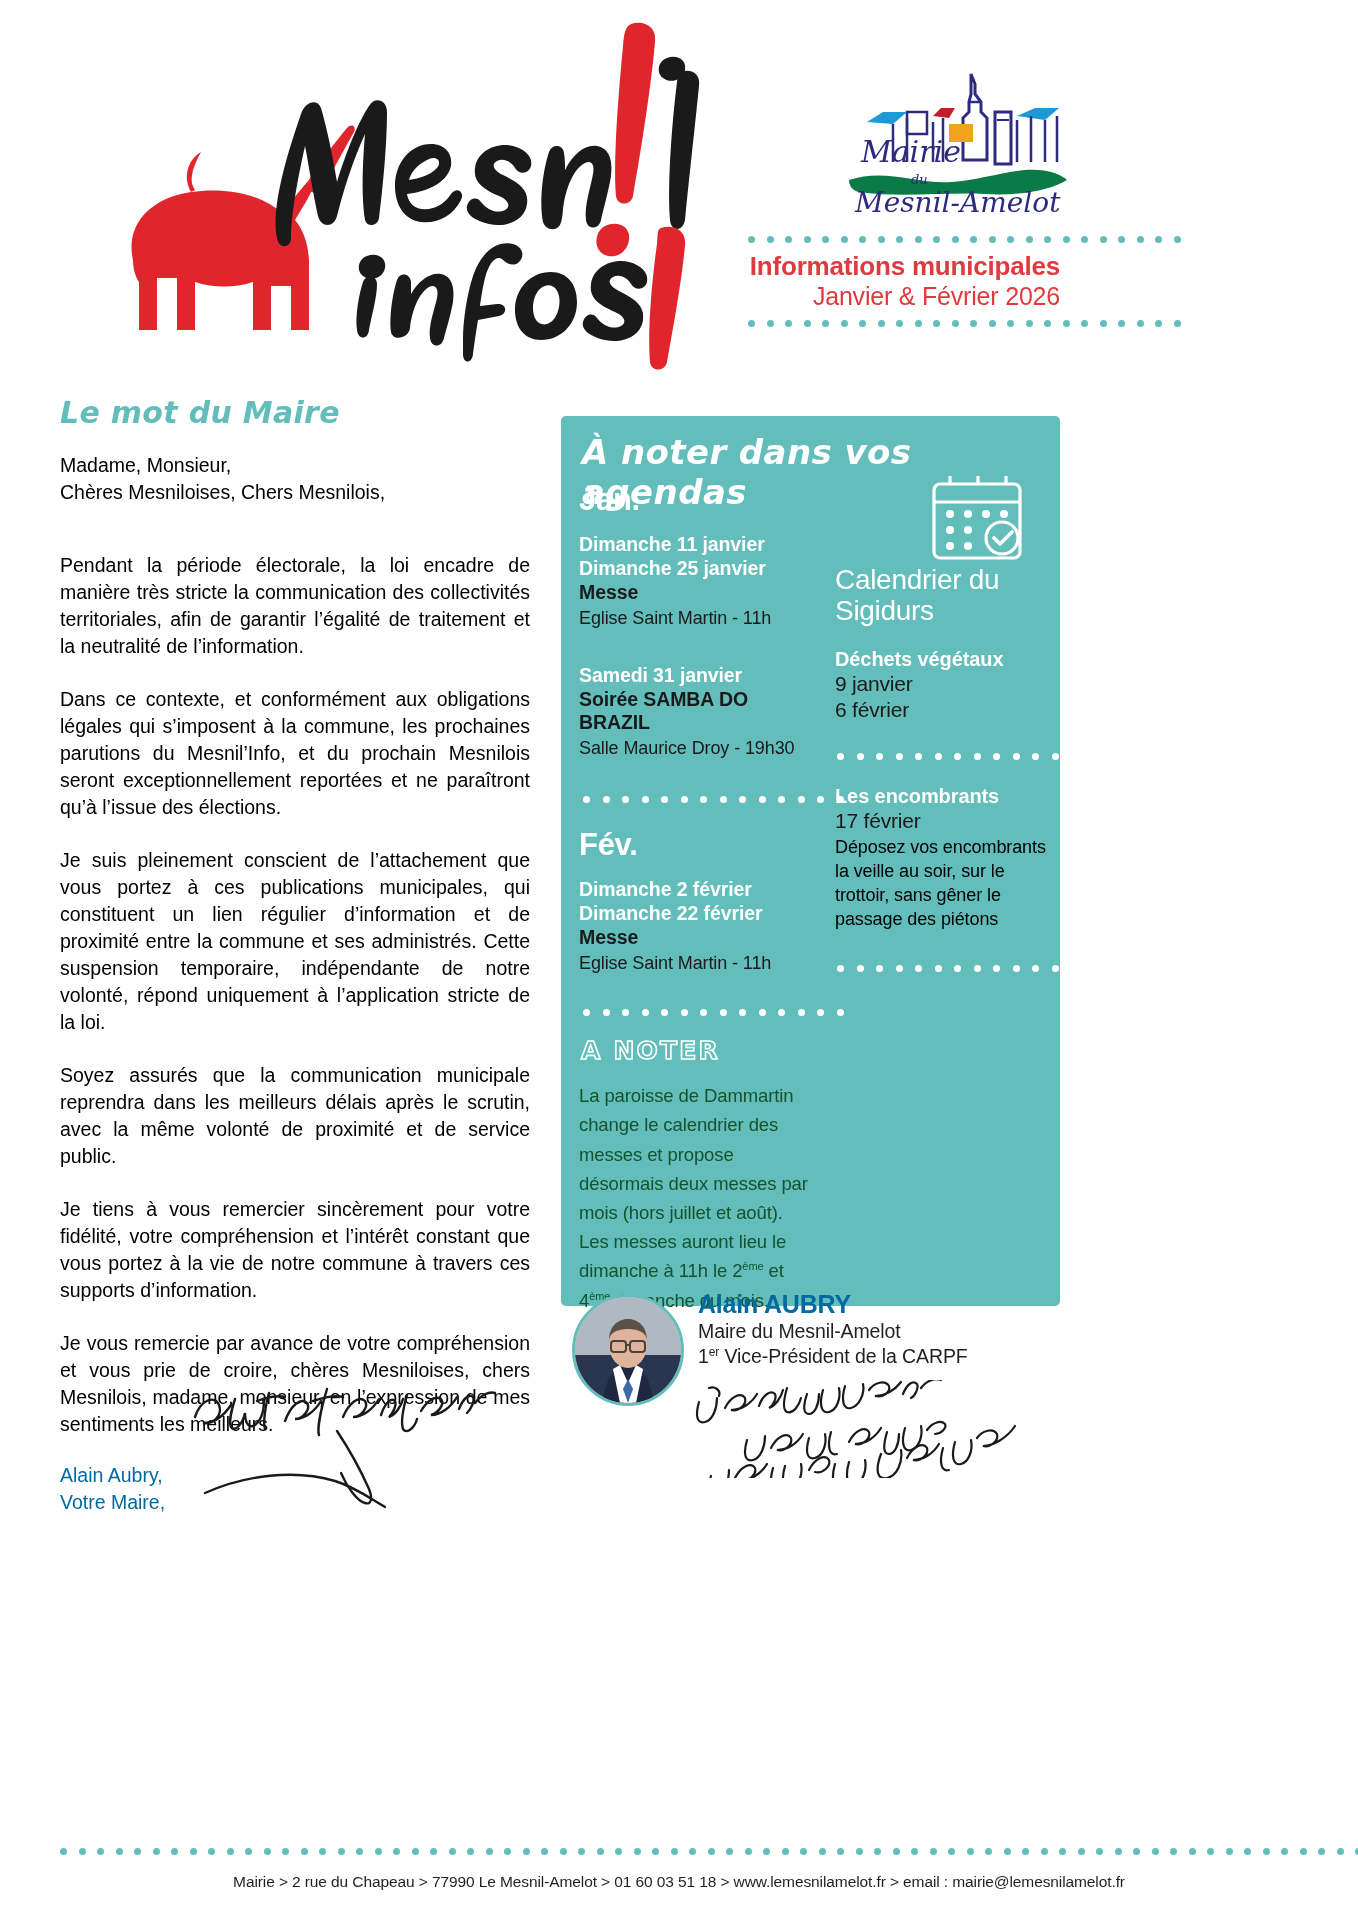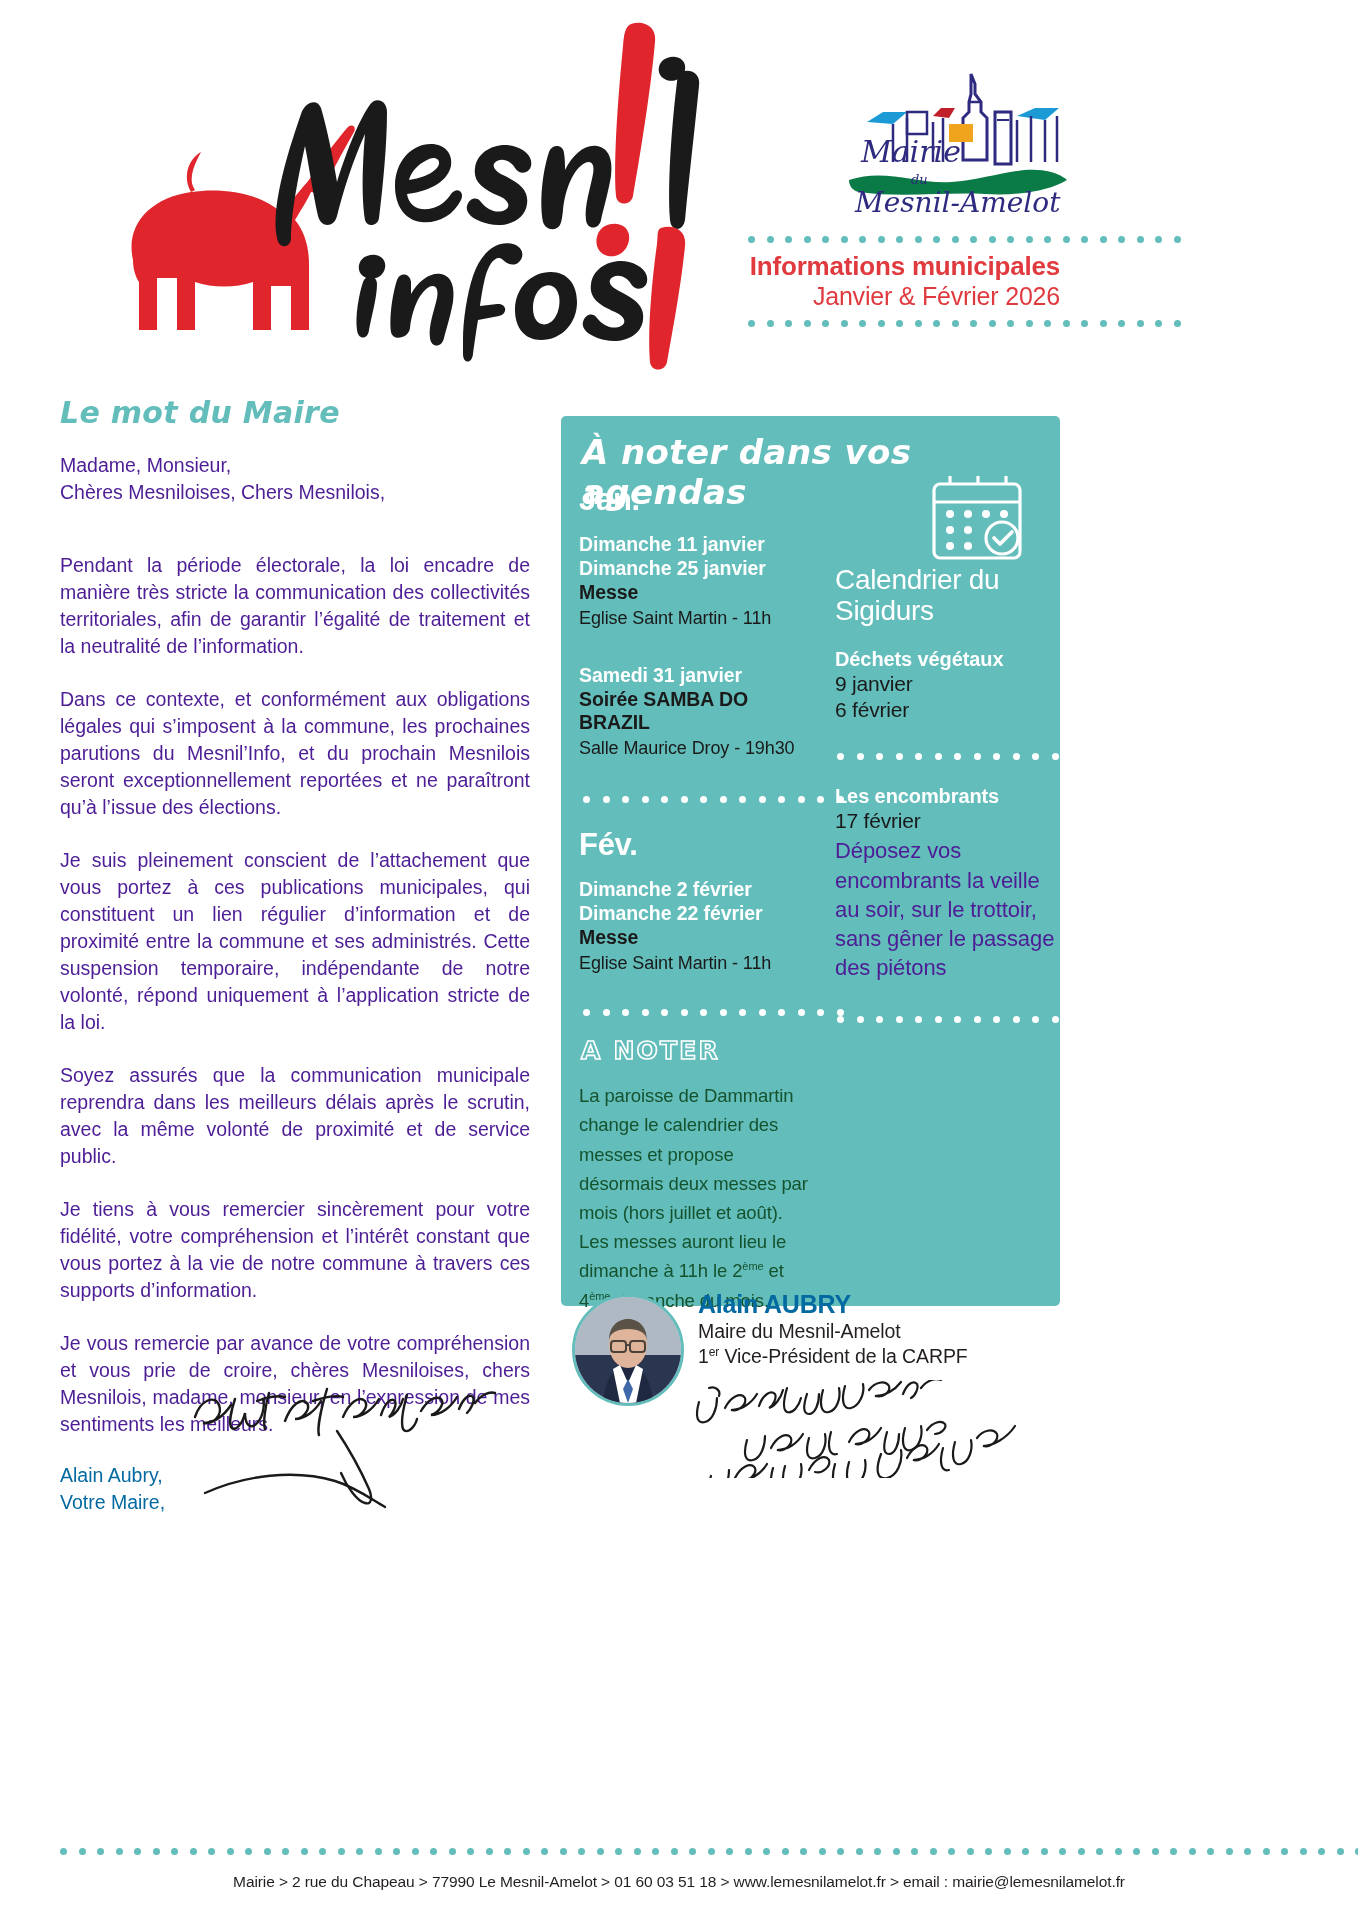--- a/index.html
+++ b/index.html
@@ -37,21 +37,21 @@
 
   
   .mot-col{position:absolute;left:60px;top:395px;width:470px;}
   .mot-title{
     font-family:"DejaVu Sans", sans-serif;
     font-size:30px;font-weight:700;font-style:italic;color:#63bdbb;
     letter-spacing:0.3px;margin-bottom:22px;
   }
   .mot-col p{
     font-size:19.5px;line-height:1.385;margin:0 0 26px 0;
-    text-align:justify;color:#4c1d95;font-weight:300;
+    text-align:justify;color:#000000;font-weight:300;
   }
   .mot-col p.salutation{text-align:left;margin-bottom:46px;}
   .mot-col p.tight{margin-bottom:24px;}
   .sign-name{
     font-size:19.5px;line-height:1.385;color:#0369a1;font-weight:300;
     margin-top:4px;
   }
 
   .signature-scribble{position:absolute;left:185px;top:1375px;width:330px;height:140px;}
 
@@ -107,21 +107,21 @@
   }
   .sub-head{
     font-size:20px;font-weight:700;color:#ffffff;line-height:1.2;
     letter-spacing:-0.1px;
   }
   .big-date{
     font-size:21px;font-weight:400;color:#1a1a1a;line-height:1.25;
     letter-spacing:-0.2px;
   }
   .note-body{
-    font-size:22px;font-weight:300;color:#4c1d95;line-height:1.32;
+    font-size:18px;font-weight:300;color:#000000;line-height:1.32;
     letter-spacing:-0.1px;margin-top:2px;
   }
 
   .anoter{
     font-family:"DejaVu Sans", sans-serif;
     font-size:25px;font-weight:700;letter-spacing:2.2px;
     color:#63bdbb;
     -webkit-text-stroke:1.6px #ffffff;
     margin:0 0 16px 2px;
   }

